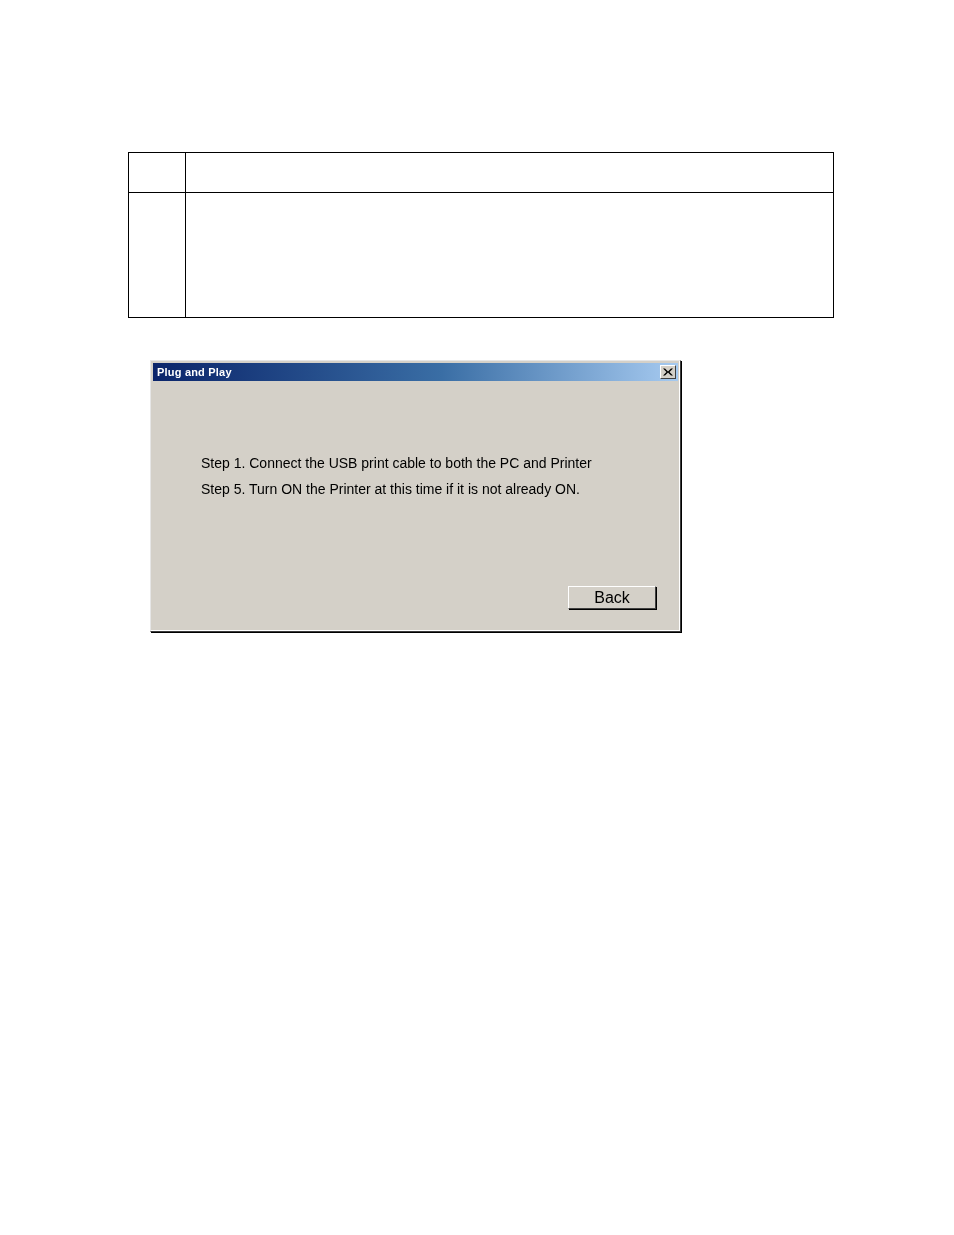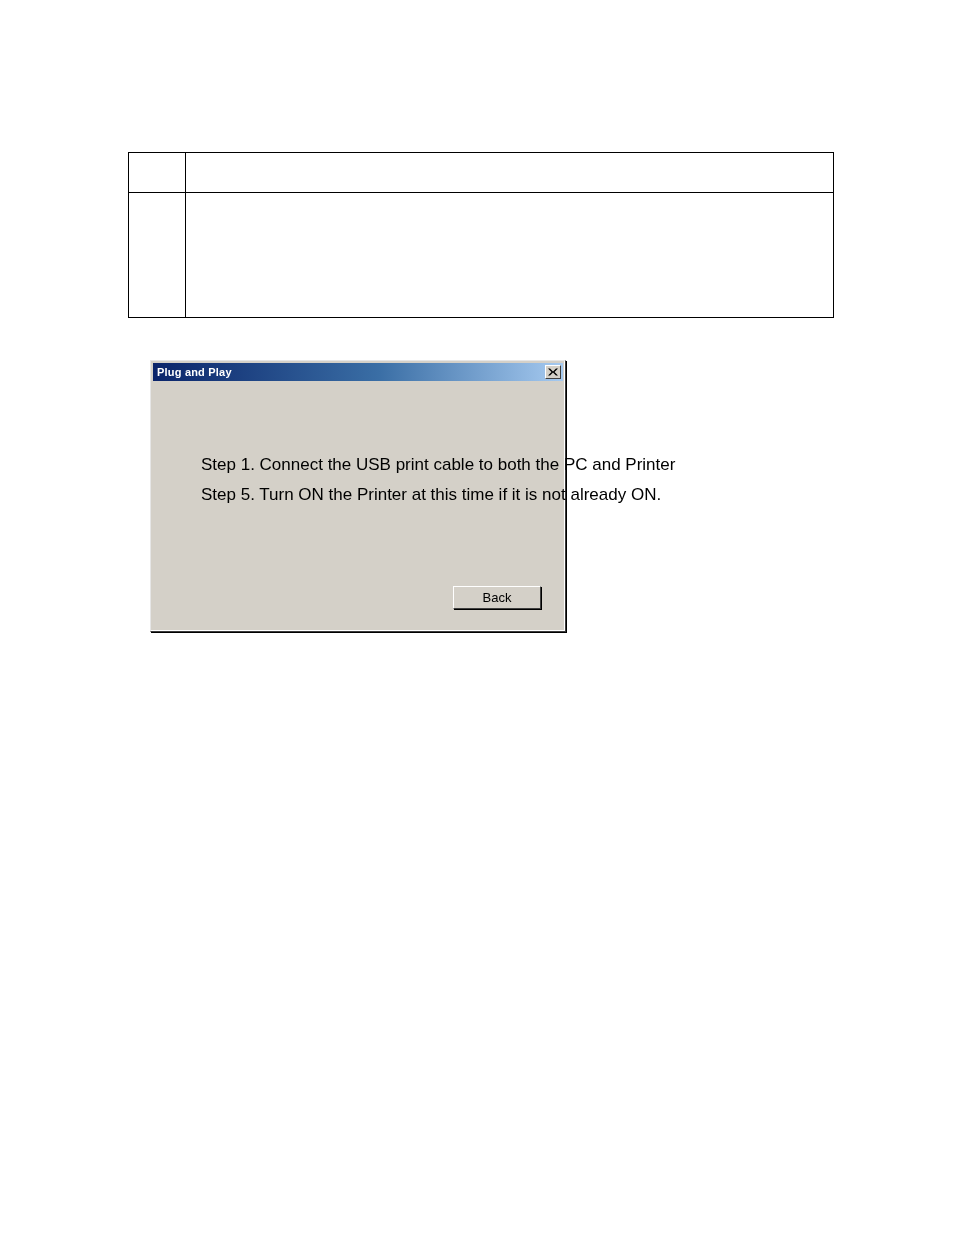--- a/index.html
+++ b/index.html
@@ -31,21 +31,21 @@
       position: absolute;
       left: 56px;
       top: 0; bottom: 0;
       border-left: 1px solid #000;
     }
     
     .dialog {
       position: absolute;
       left: 150px;
       top: 360px;
-      width: 416px;
+      width: 531px;
       height: 272px;
       background: #d4d0c8;
       border-top: 1px solid #e6e6e6;
       border-left: 1px solid #e6e6e6;
       border-right: 1px solid #3a3a3a;
       border-bottom: 1px solid #3a3a3a;
       box-shadow: 1px 1px 0 #000, -1px -1px 0 #fff inset;
     }
     .titlebar {
       position: absolute;
@@ -73,40 +73,40 @@
       border-bottom: 1px solid #404040;
       display: flex; align-items: center; justify-content: center;
       cursor: default;
     }
     .close-btn svg { display:block; }
     .dialog-content {
       position: absolute;
       left: 50px;
       top: 94px;
       right: 20px;
-      font-size: 17px;
+      font-size: 14px;
       color: #000;
     }
     .dialog-content .step {
       margin-bottom: 10px;
       white-space: nowrap;
     }
     .back-btn {
       position: absolute;
       right: 24px;
       bottom: 22px;
       width: 88px;
       height: 23px;
       background: #d4d0c8;
       border-top: 1px solid #fff;
       border-left: 1px solid #fff;
       border-right: 1px solid #404040;
       border-bottom: 1px solid #404040;
       box-shadow: 1px 1px 0 #000;
-      font-size: 13px;
+      font-size: 16px;
       display: flex; align-items: center; justify-content: center;
       cursor: default;
     }
   </style>
 </head>
 <body>
 
 <div class="table-region">
   <div class="header-row"></div>
   <div class="vline"></div>

